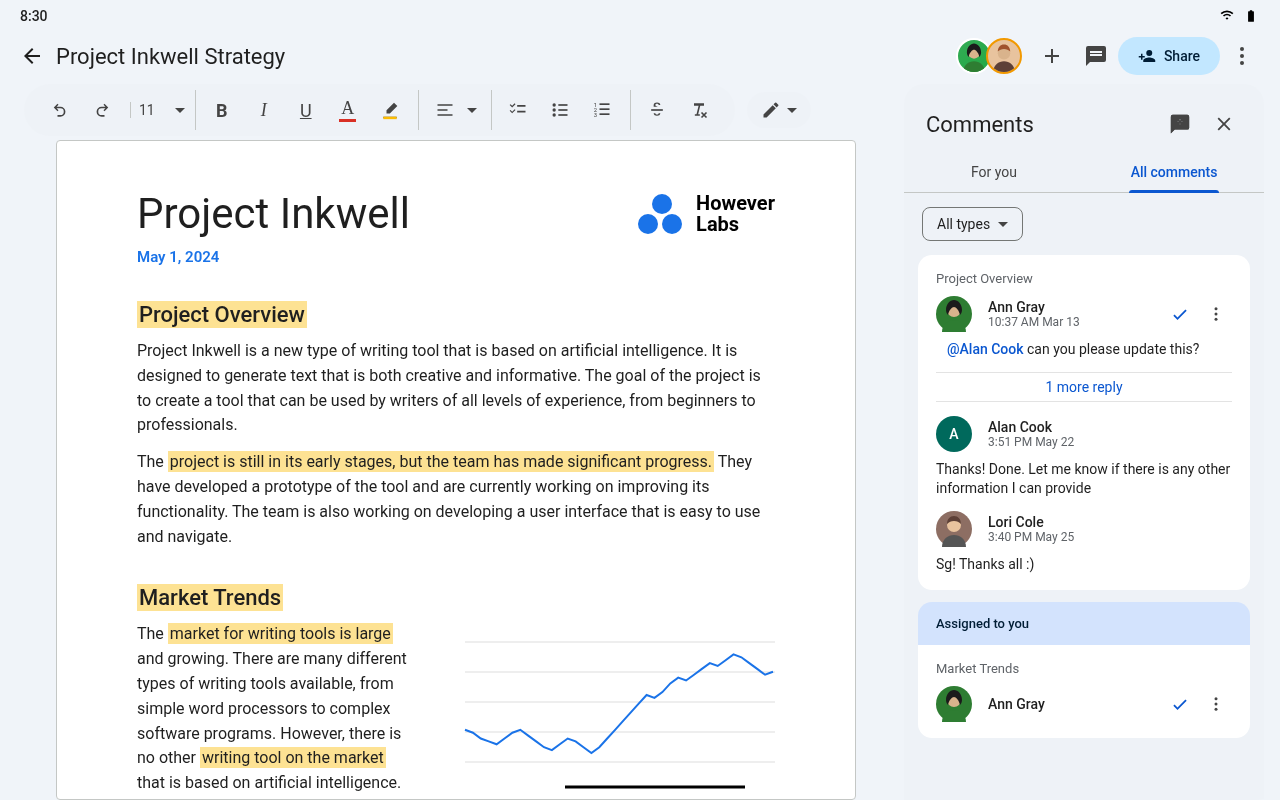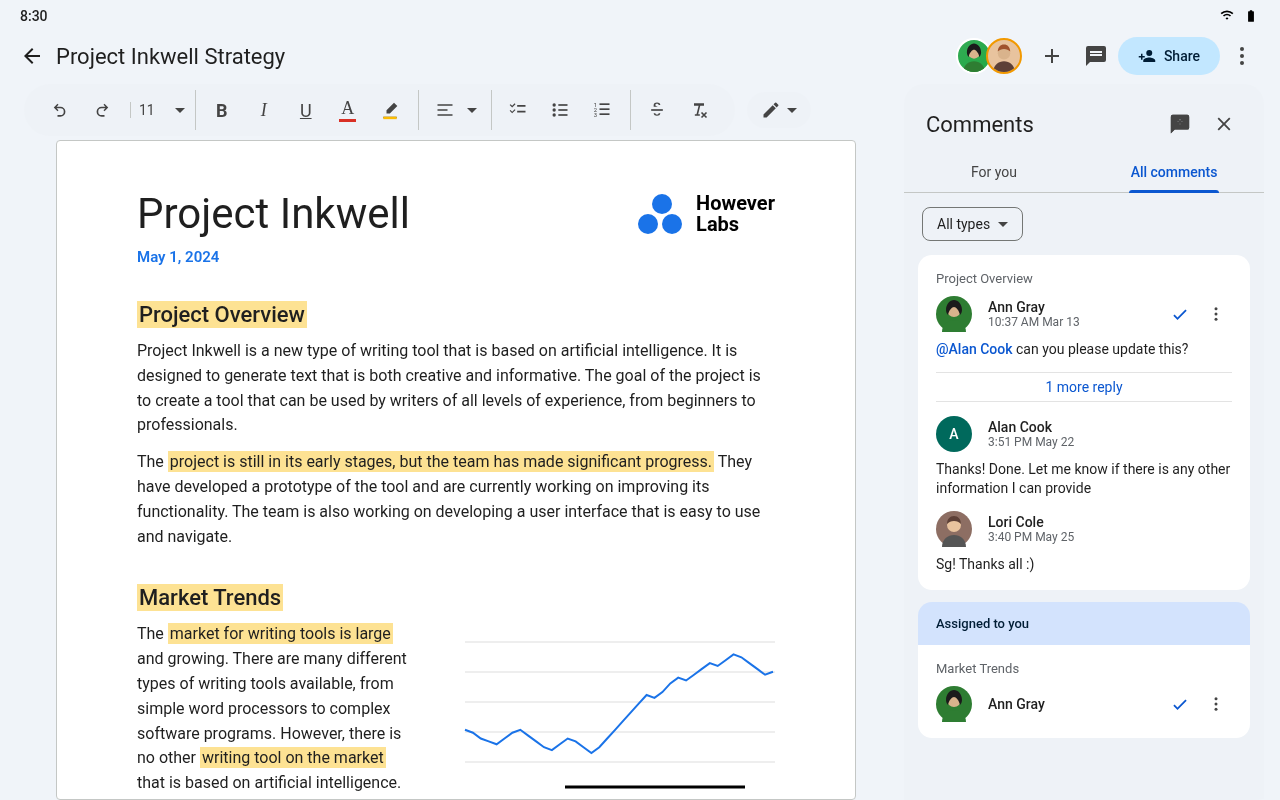--- a/index.html
+++ b/index.html
@@ -113,21 +113,21 @@
   .thread-ctx { color:#5f6368; margin-bottom:10px; font-size:13px;}
   .comment { margin-bottom:12px;}
   .c-head { display:flex; align-items:center; gap:16px;}
   .c-av { width:36px; height:36px; border-radius:50%; background:#888; display:flex; align-items:center; justify-content:center; color:#fff; font-weight:500; flex:0 0 auto;}
   .c-av.teal { background:#00695c;}
   .c-meta { flex:1;}
   .c-name { font-weight:500;}
   .c-time { font-size:12px; color:#5f6368;}
   .c-actions { display:flex; gap:4px;}
   .c-body { margin-top:8px; color:#1f1f1f; line-height:1.4;}
-  .mention { color:#0b57d0; font-weight:500;}
+  .mention { color:#0b57d0; font-weight:500;margin-left:11px;}
   .more-reply { text-align:center; color:#0b57d0; font-size:14px; margin:6px 0 14px; padding:6px 0; border-top:1px solid #e3e3e3; border-bottom:1px solid #e3e3e3; cursor:pointer;}
   .assigned-banner {
     background:#d3e3fd; color:#001d35; font-size:13px; font-weight:500;
     padding:14px 18px; margin:0 14px; border-radius:14px 14px 0 0;
   }
   .thread-card.cont { border-radius:0 0 14px 14px; margin-top:0;}
   .ic { width:20px;height:20px; }
   svg { display:block; }
 </style>
 </head>

